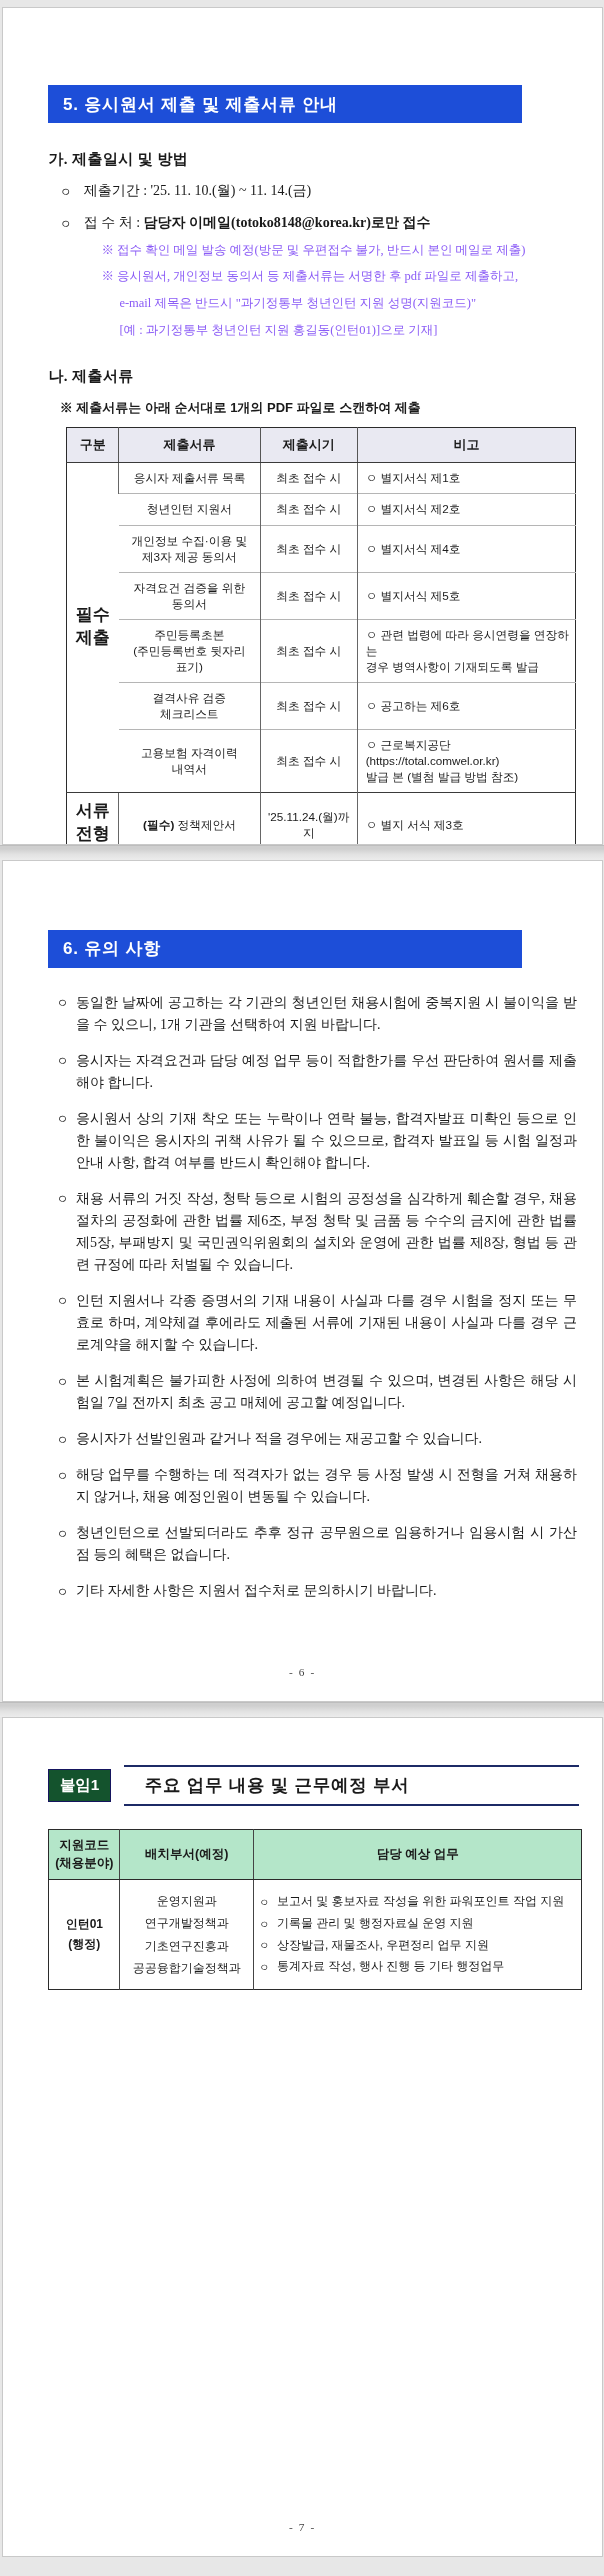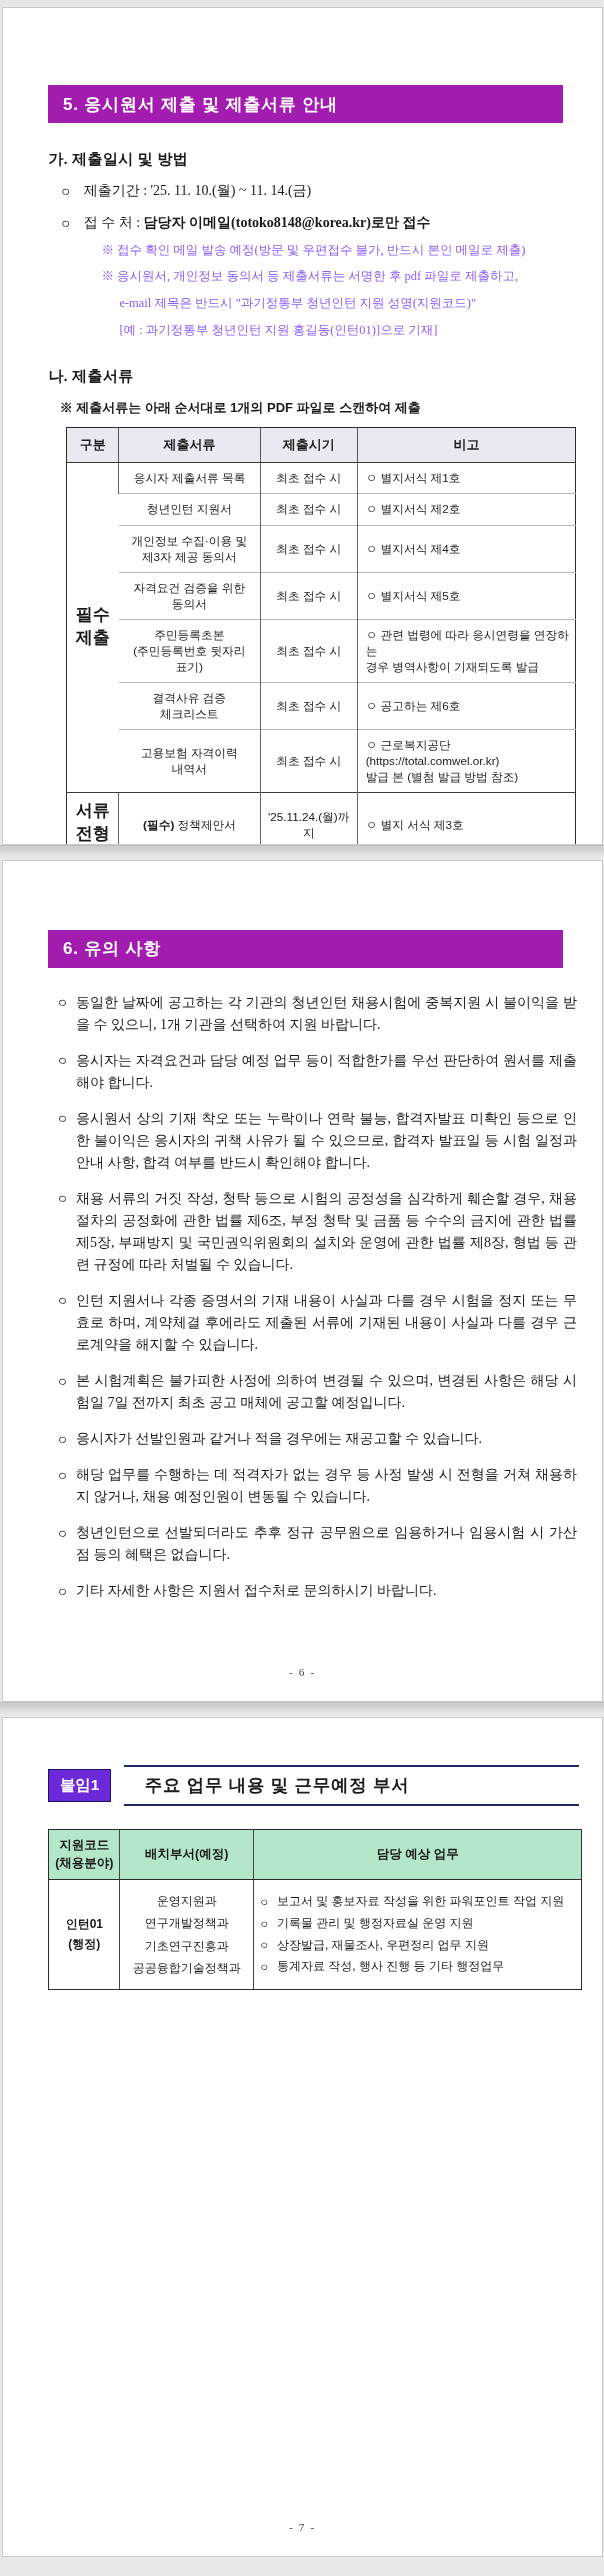--- a/index.html
+++ b/index.html
@@ -23,22 +23,22 @@
     border-top:0.8px solid #bdbdbd;
   }
   #page-5 { height:838px; }
   #page-6 { height:842px; }
   #page-7 { height:840px; }
 
   .content { padding:0 23px 0 45px; }
 
   .section-bar {
     margin-top:77px;
-    width:515px; box-sizing:border-box;
-    background:#a21caf;
+    width:474px; box-sizing:border-box;
+    background:#1d4ed8;
     color:#ffffff;
     font-family:"Liberation Sans", sans-serif;
     font-weight:bold; font-size:17px;
     letter-spacing:0.8px;
     padding:7.3px 8px 7.3px 14.6px;
   }
   #page-6 .section-bar { margin-top:69px; }
 
   .sub-heading {
     font-size:15px; font-weight:bold;
@@ -112,21 +112,21 @@
     text-align:justify;
   }
   .notice-item .marker { width:27.5px; flex:0 0 27.5px; font-size:12px; padding-top:2.4px; padding-left:8px; box-sizing:border-box; }
   .notice-list { margin-top:24px; padding-right:1.6px; }
 
   .attach-header {
     display:flex; align-items:center;
     margin-top:47px;
   }
   .attach-badge {
-    background:#6d28d9;
+    background:#14532d;
     border:1.6px solid #15155e;
     color:#fff;
     font-family:"Liberation Sans", sans-serif;
     font-weight:bold; font-size:15.4px;
     padding:4.9px 10.5px;
     flex:0 0 auto;
   }
   .attach-title-box {
     flex:1;
     margin-left:13px;

